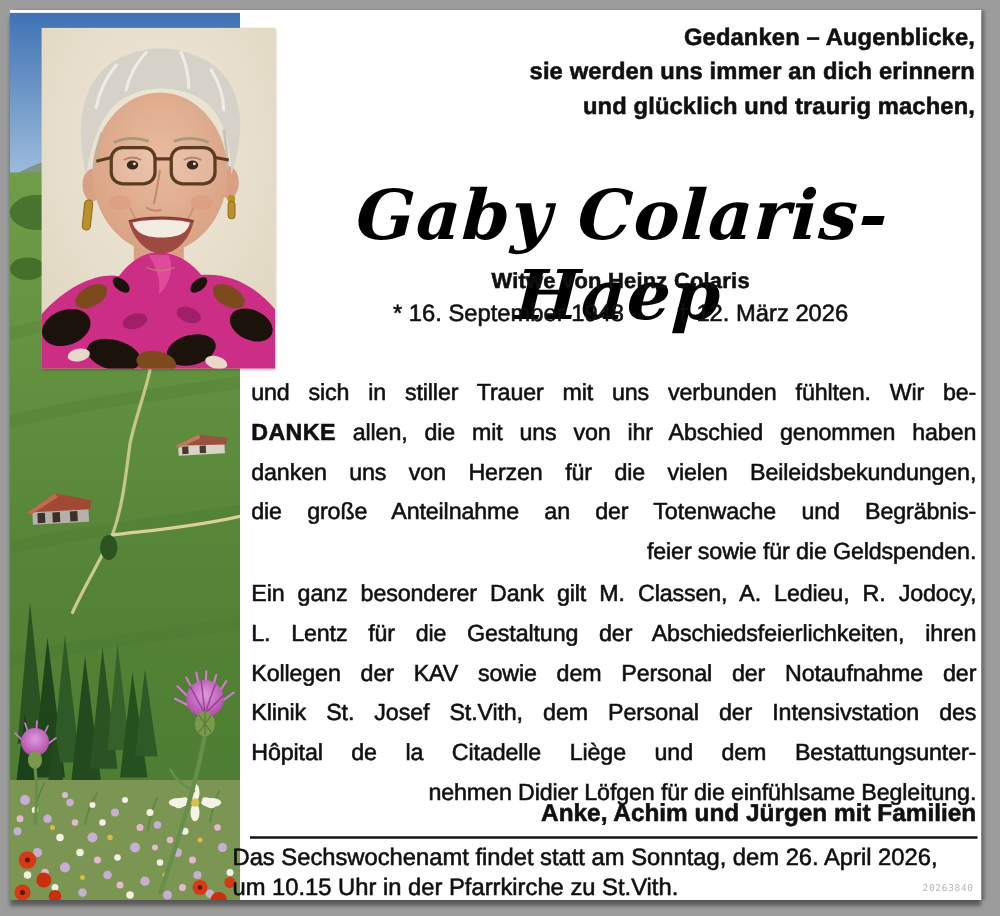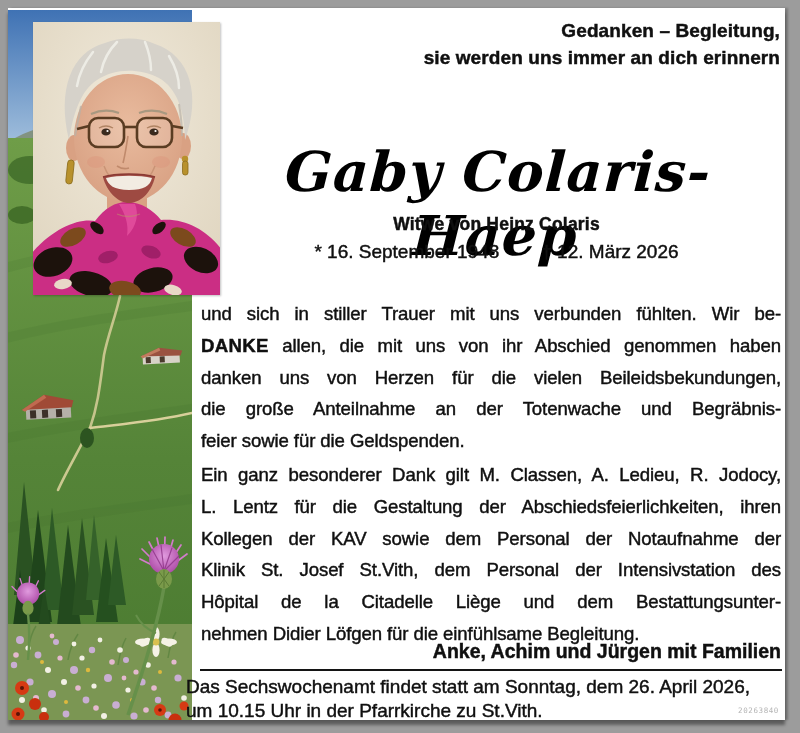--- a/index.html
+++ b/index.html
@@ -16,21 +16,21 @@
   .poem{right:5px;top:9px;text-align:right;font-size:19px;font-weight:700;line-height:27.3px;letter-spacing:0.1px;}
   .name{left:200px;right:0;top:132px;text-align:center;font-family:"DejaVu Serif","Liberation Serif",serif;
         font-style:italic;font-weight:700;font-size:55px;line-height:64px;letter-spacing:1px;transform:skewX(-3deg);}
   .relation{left:200px;right:0;top:206px;text-align:center;font-size:17.5px;font-weight:700;letter-spacing:0.2px;}
   .dates{left:200px;right:0;top:233px;text-align:center;font-size:19px;}
   .dates span{margin:12px 21px;}
   .para{left:193px;width:580px;font-size:18.6px;line-height:31.8px;letter-spacing:-0.1px;}
   .p1{top:290px;}
   .p2{top:451px;}
   .jline{text-align:justify;text-align-last:justify;}
-  .lline{text-align:left;}
+  .lline{text-align:right;margin-left:36px;}
   .danke{font-weight:700;letter-spacing:0.3px;}
   .signature{left:193px;width:580px;top:632px;text-align:right;font-size:19.5px;font-weight:700;}
   .rule{left:192px;width:582px;top:661px;height:0;border-top:2px solid #141414;}
   .footer{left:178px;width:596px;top:667px;font-size:19px;line-height:23.5px;}
   .print-code{right:6px;top:698px;font-size:7.5px;color:#b5b5b5;letter-spacing:0.6px;font-family:"DejaVu Sans Mono",monospace;}
 </style>
 </head>
 <body>
 
 <div class="card">
@@ -323,22 +323,23 @@
       <g>
         <path d="M70,155 C82,151 110,151 122,155 C118,172 106,181 96,181 C86,181 74,171 70,155 Z" fill="#9e4a42"></path>
         <path d="M73,156 C85,153 107,153 119,156 C117,164 111,168 96,168 C81,168 75,163 73,156 Z" fill="#f2ece2"></path>
         <path d="M70,155 C82,151 110,151 122,155" stroke="#8a3a34" stroke-width="1.6" fill="none"></path>
       </g>
       <path d="M84,192 Q95,197 107,192" stroke="#c08a6c" stroke-width="1.3" fill="none" opacity="0.6"></path>
     </svg>
   </div>
 
   <div class="abs poem ink">
-    <div>Gedanken – Begleitung,</div>
+    <div>Gedanken – Augenblicke,</div>
     <div>sie werden uns immer an dich erinnern</div>
+    <div>und glücklich und traurig machen,</div>
   </div>
 
   <div class="abs name">Gaby Colaris-Haep</div>
   <div class="abs relation ink">Witwe von Heinz Colaris</div>
   <div class="abs dates ink">
     <span>* 16. September 1948</span><span>† 12. März 2026</span>
   </div>
 
   <div class="abs para p1 ink">
     <div class="jline">und sich in stiller Trauer mit uns verbunden fühlten. Wir be-</div>

